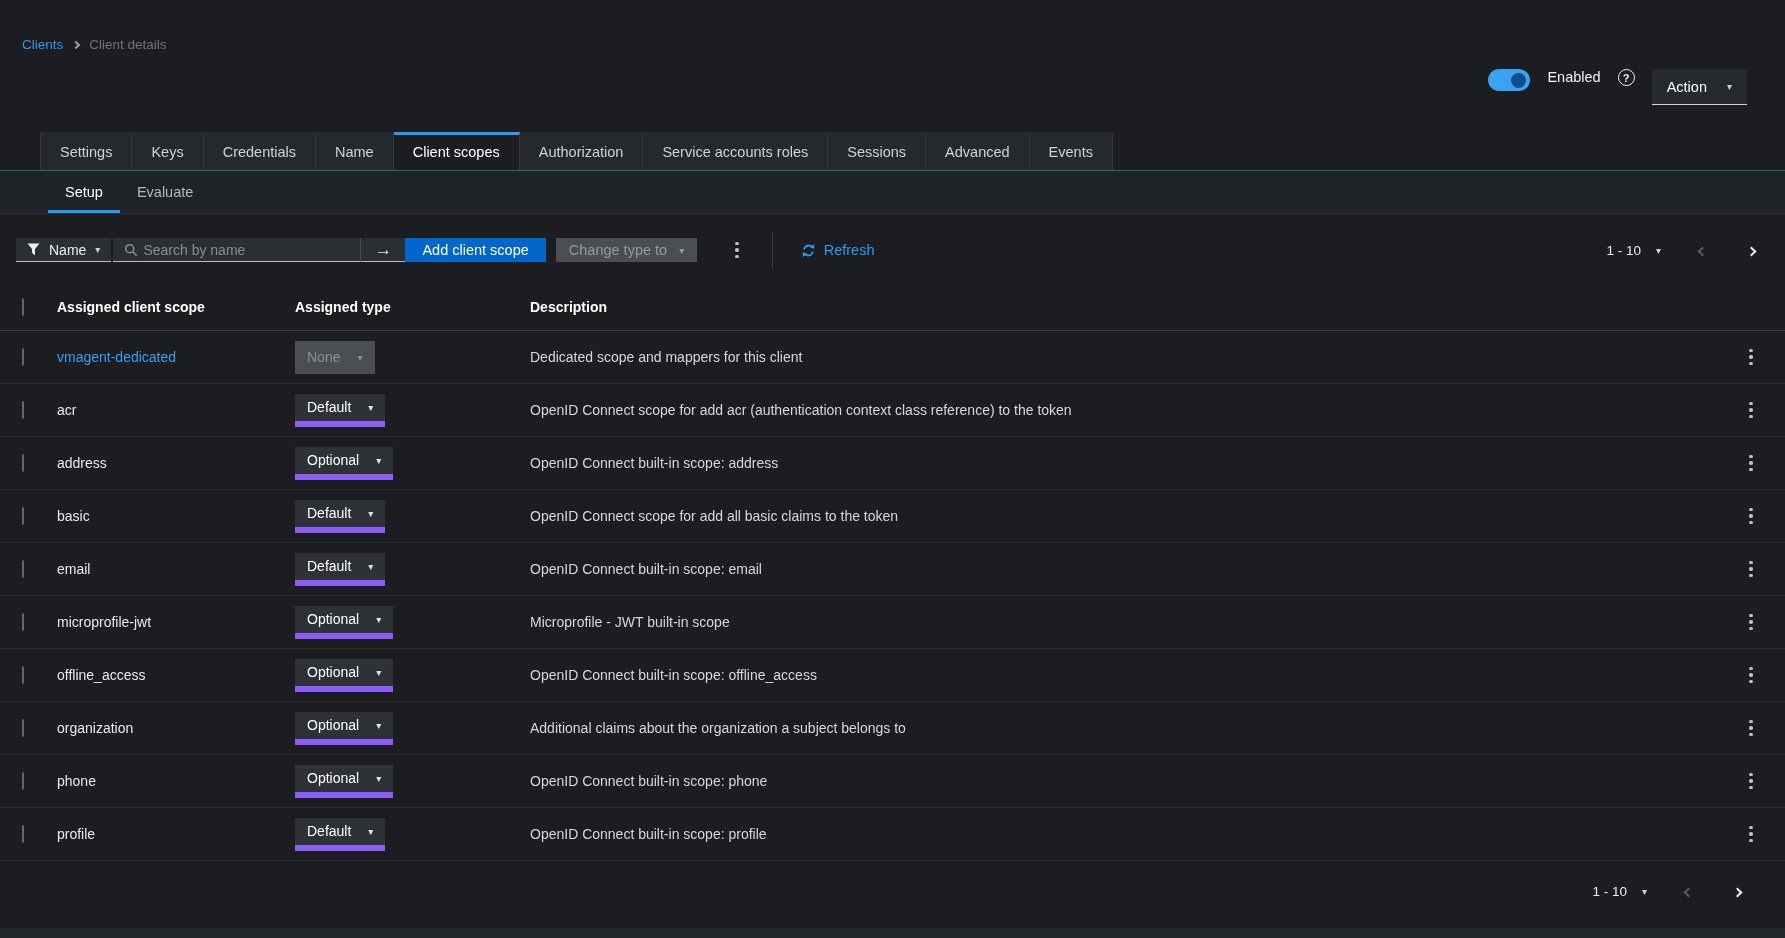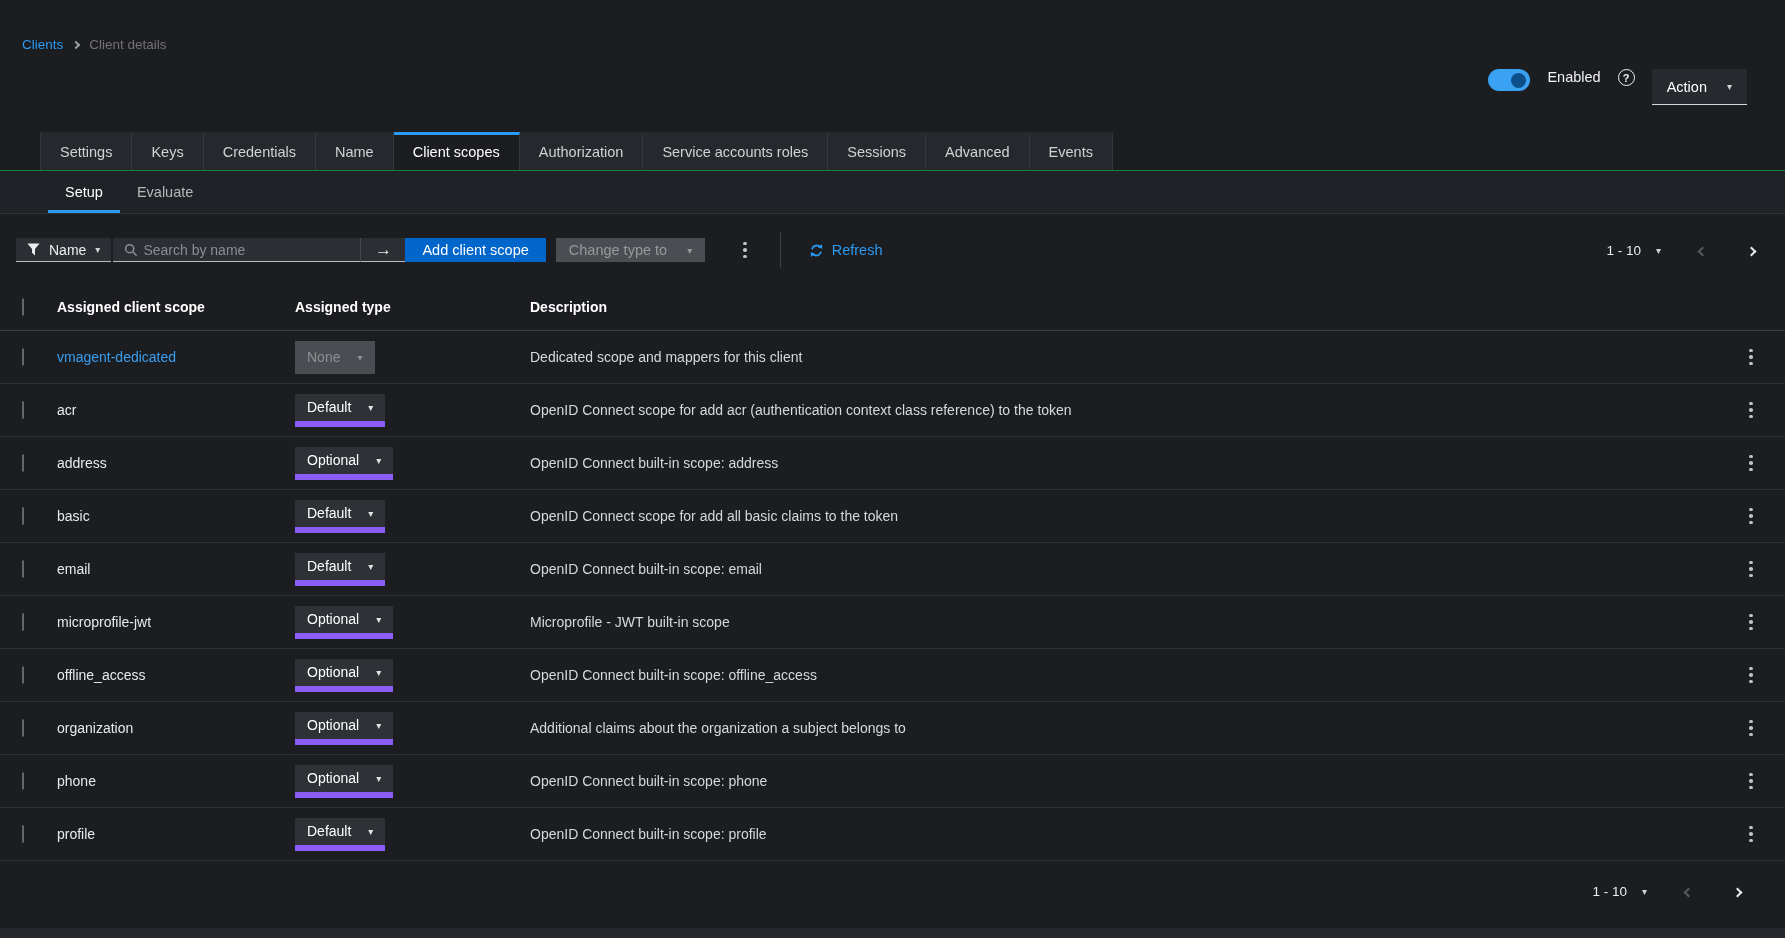--- a/index.html
+++ b/index.html
@@ -52,21 +52,21 @@
   
   .toolbar { display:flex; align-items:center; padding:18px 30px 16px 16px; }
   .ctrl { height:24px; display:flex; align-items:center; }
   .filter-toggle { background:#2b2e33; border-bottom:1px solid #b9bcbf; padding:0 11px; gap:9px; cursor:pointer; }
   .filter-toggle .lbl { color:#ededee; }
   .search-box { background:#2b2e33; border-bottom:1px solid #b9bcbf; width:247px; padding:0 11px; gap:5px; margin-left:2px; }
   .search-box .ph { color:#8a8d91; }
   .search-arrow { background:#2b2e33; border-bottom:1px solid #b9bcbf; border-left:1px solid #45494e; width:45px;
                   justify-content:center; color:#e8e9ea; font-size:17px; cursor:pointer; }
   .btn-primary { background:#0066cc; color:#fff; font-size:14.5px; padding:0 17px; border:none; cursor:pointer; }
-  .btn-disabled { background:#4a4d51; color:#97999d; font-size:14.5px; padding:0 13px; gap:20px; margin-left:10px; cursor:default; }
+  .btn-disabled { background:#4a4d51; color:#97999d; font-size:14.5px; padding:0 13px; gap:12px; margin-left:10px; cursor:default; }
   .btn-disabled .caret { color:#97999d; }
   .kebab { display:flex; flex-direction:column; gap:3px; align-items:center; cursor:pointer; }
   .kebab i { width:3.5px; height:3.5px; border-radius:50%; background:#c0c2c4; }
   .toolbar .kebab { margin-left:30px; padding:0 8px; }
   .vdivider { width:1px; height:36px; background:#3c4045; margin-left:25px; }
   .refresh { margin-left:28px; display:flex; align-items:center; gap:8px; color:#2b9af3; font-size:14.5px; cursor:pointer; }
   .spacer { flex:1; }
   .pagination { display:flex; align-items:center; }
   .pagination .range { font-size:13.5px; color:#eaebec; }
   .pagination .caret { margin-left:15px; cursor:pointer; }

